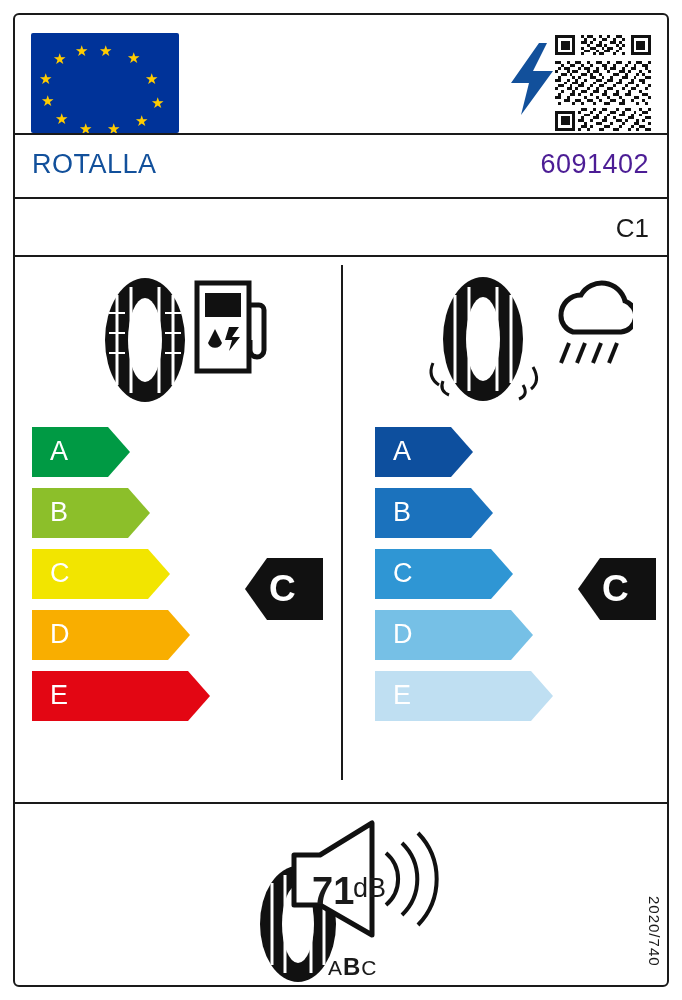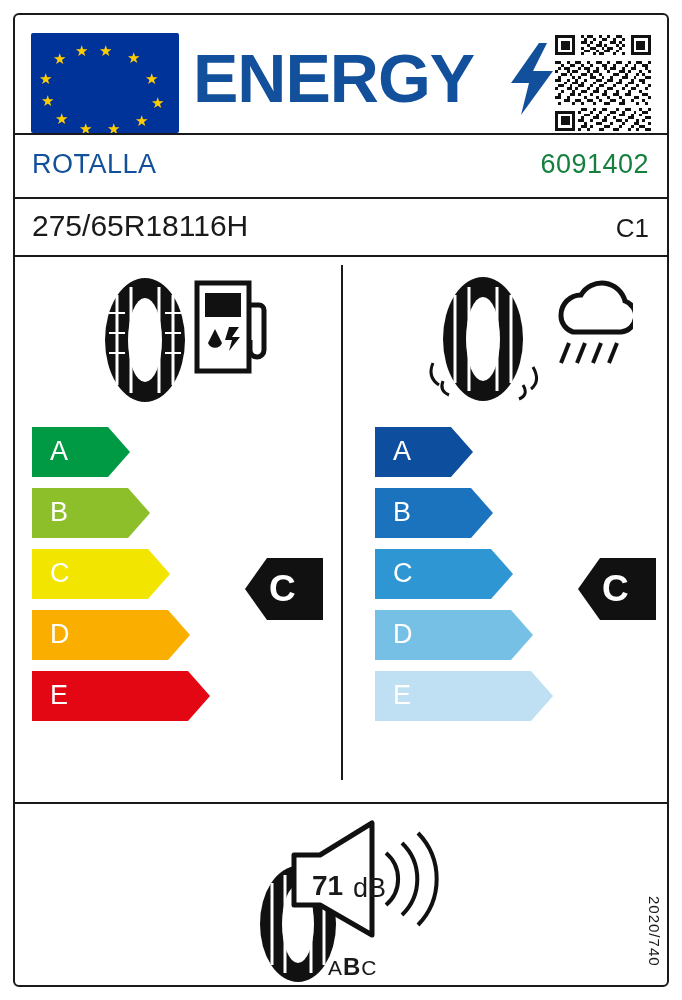--- a/index.html
+++ b/index.html
@@ -97,21 +97,21 @@
     top: 14px;
     font-size: 27px;
     color: #12509b;
     letter-spacing: 0.5px;
   }
   .model-code {
     position: absolute;
     right: 18px;
     top: 14px;
     font-size: 27px;
-    color: #15803d;
+    color: #4c1d95;
     letter-spacing: 0.5px;
   }
 
   
   .size-row {
     position: absolute;
     left: 0;
     top: 184px;
     width: 100%;
     height: 56px;
@@ -192,21 +192,21 @@
     position: absolute;
     left: 0;
     top: 789px;
     width: 100%;
     height: 183px;
   }
   .noise-value {
     position: absolute;
     left: 297px;
     top: 855px;
-    font-size: 28px;
+    font-size: 38px;
     font-weight: bold;
     color: #1a1a1a;
   }
   .noise-unit {
     position: absolute;
     left: 338px;
     top: 858px;
     font-size: 27px;
     color: #1a1a1a;
   }
@@ -244,21 +244,20 @@
       <span class="eu-star" style="left:104px;top:80px;">★</span>
       <span class="eu-star" style="left:76px;top:88px;">★</span>
       <span class="eu-star" style="left:48px;top:88px;">★</span>
       <span class="eu-star" style="left:24px;top:78px;">★</span>
       <span class="eu-star" style="left:10px;top:60px;">★</span>
       <span class="eu-star" style="left:8px;top:38px;">★</span>
       <span class="eu-star" style="left:22px;top:18px;">★</span>
       <span class="eu-star" style="left:44px;top:10px;">★</span>
     </div>
 
-    <div class="energy-word">ENERGY</div>
 
     <svg class="bolt" viewBox="0 0 44 72">
       <polygon points="30,0 2,40 20,40 12,72 44,28 24,28 38,0" fill="#12509b"></polygon>
     </svg>
 
     <svg class="qr" viewBox="0 0 33 33" shape-rendering="crispEdges">
       <rect width="33" height="33" fill="#fff"></rect>
       <g fill="#111">
         <rect x="0" y="0" width="7" height="1"></rect>
           <rect x="0" y="6" width="7" height="1"></rect>
@@ -500,21 +499,20 @@
   <div class="rule" style="top:118px;"></div>
 
   <div class="brand-row">
     <div class="brand-name">ROTALLA</div>
     <div class="model-code">6091402</div>
   </div>
 
   <div class="rule" style="top:182px;"></div>
 
   <div class="size-row">
-    <div class="tyre-size">275/65R18116H</div>
     <div class="tyre-class">C1</div>
   </div>
 
   <div class="rule" style="top:240px;"></div>
 
   <div class="panel">
     <div class="divider-v"></div>
 
     <svg style="position:absolute;left:72px;top:18px;width:190px;height:130px;" viewBox="0 0 190 130">
       <g>

